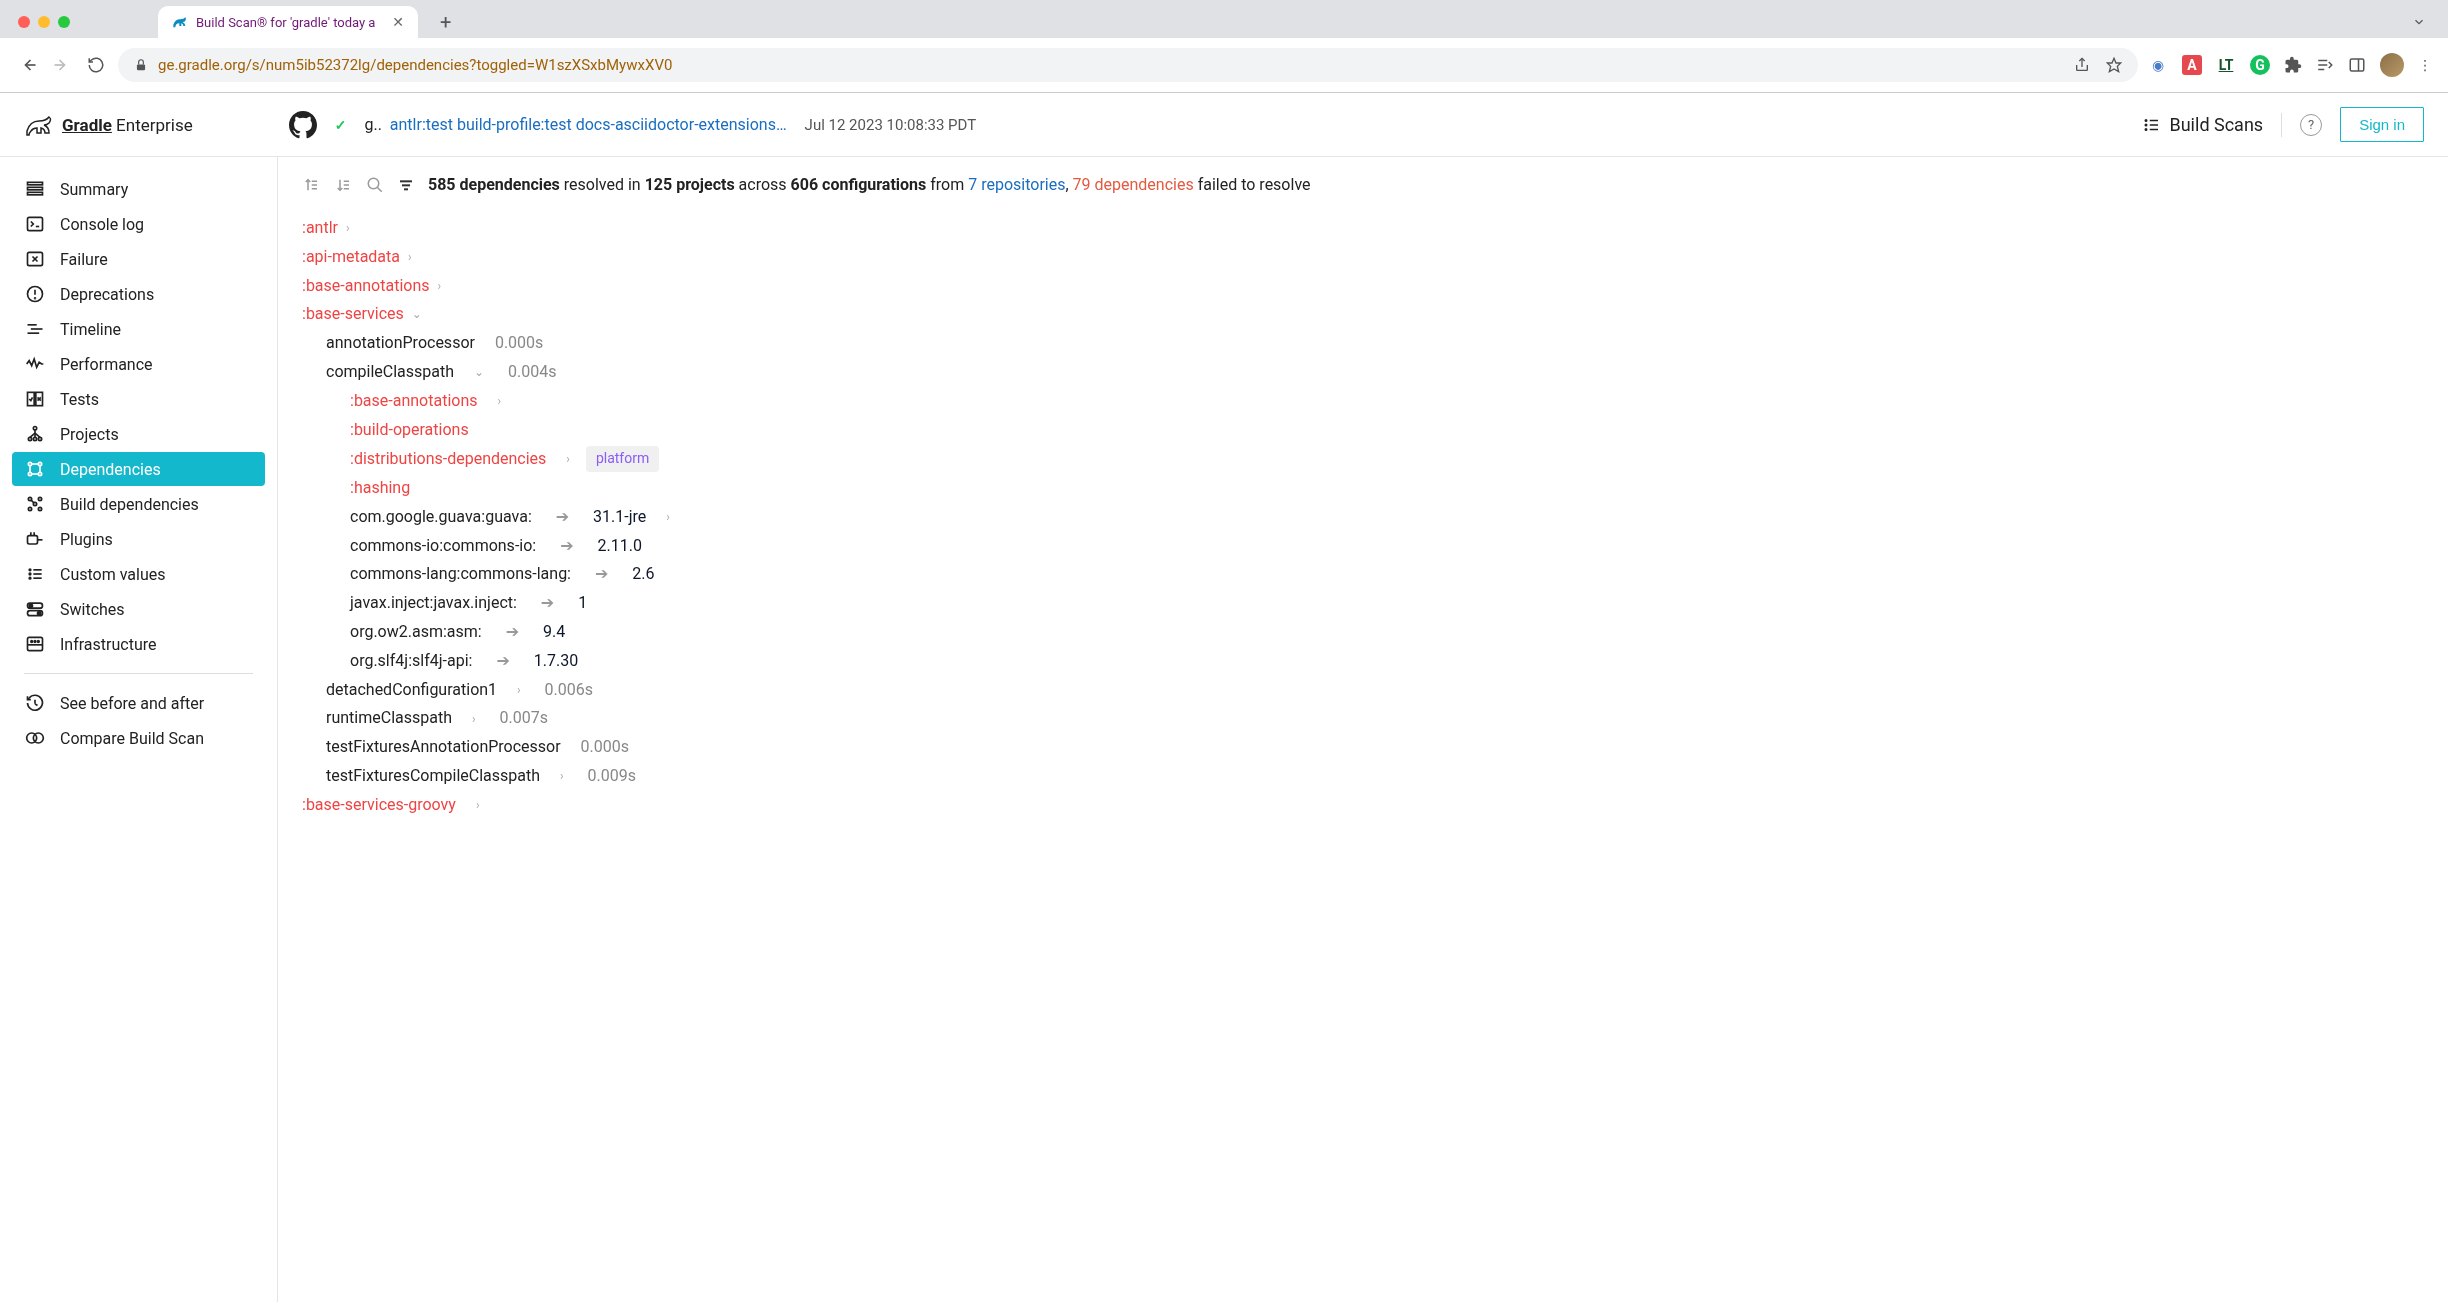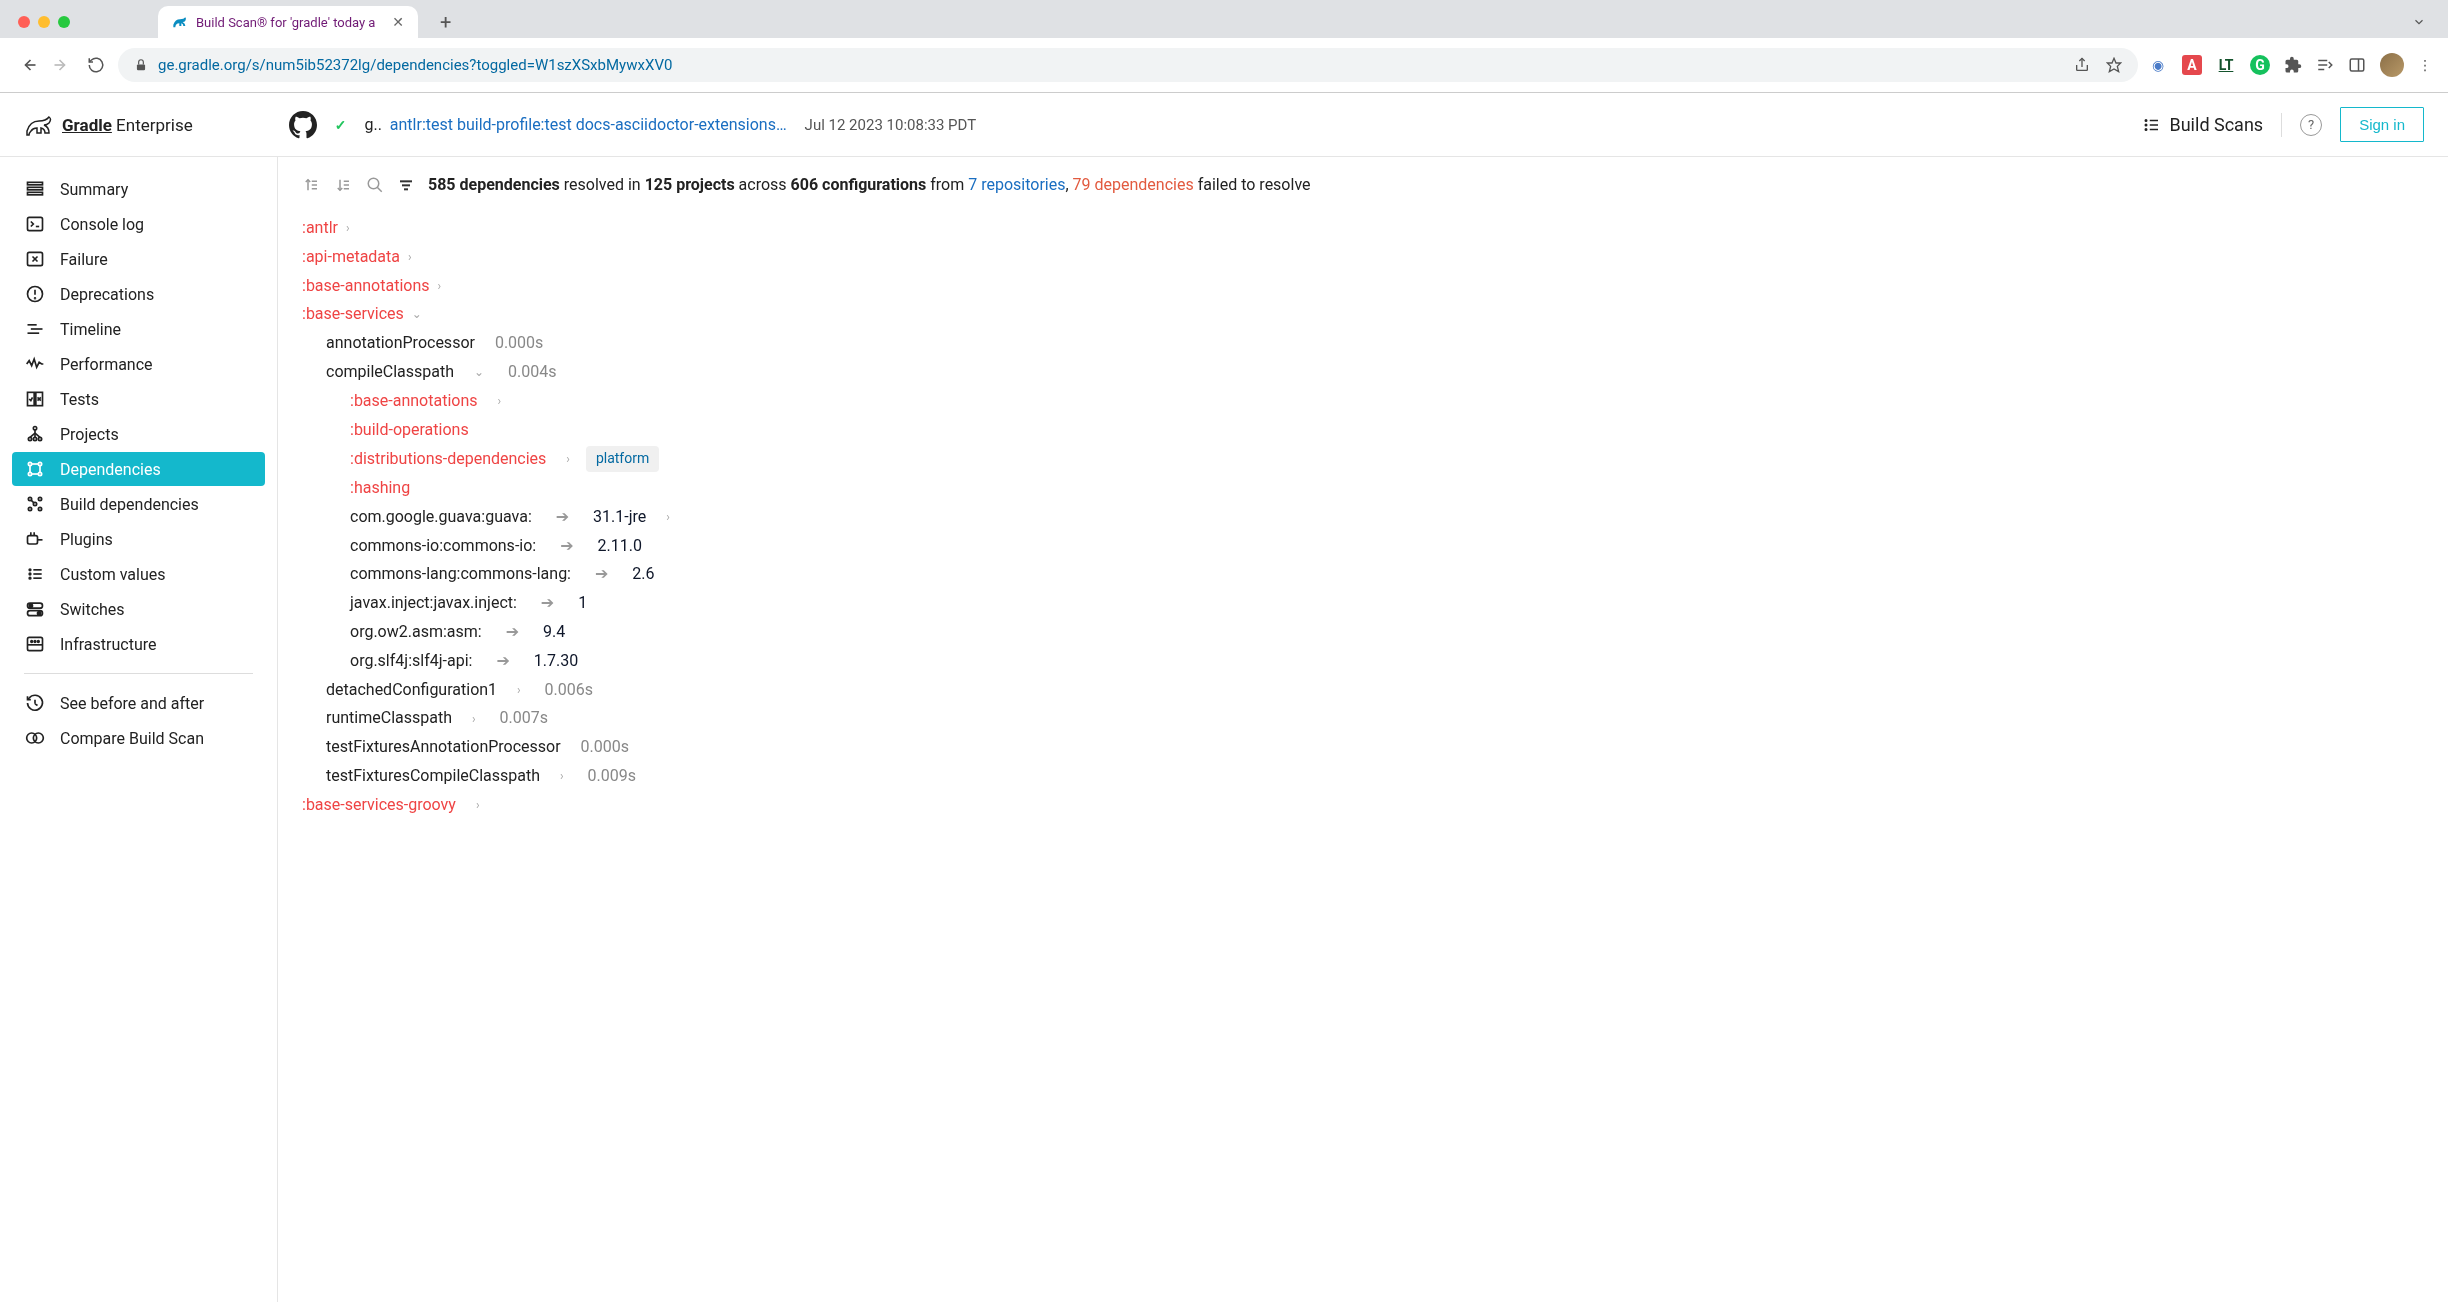--- a/index.html
+++ b/index.html
@@ -18,21 +18,21 @@
 .tab-title { flex: 1; white-space: nowrap; overflow: hidden; text-overflow: ellipsis; font-size: 13px; color: #701a75; }
 .tab-close { color: #666; cursor: pointer; font-size: 14px; }
 .new-tab { color: #555; font-size: 20px; margin-left: 14px; cursor:pointer; }
 .chevron-down-bar { margin-left: auto; margin-right: 12px; color: #555; }
 
 .address-bar { display: flex; align-items: center; padding: 10px 16px; gap: 10px; background: #fff; }
 .nav-btn { color: #555; width: 24px; height: 24px; display: flex; align-items: center; justify-content: center; cursor: pointer; }
 .nav-btn.disabled { color: #bbb; }
 .url-box { flex: 1; display: flex; align-items: center; background: #f1f3f4; border-radius: 20px; padding: 8px 16px; gap: 10px; }
 .lock-icon { color: #555; font-size: 14px; }
-.url-text { flex: 1; font-size: 15px; color: #0369a1; white-space: nowrap; overflow: hidden; }
+.url-text { flex: 1; font-size: 15px; color: #a16207; white-space: nowrap; overflow: hidden; }
 .url-actions { display: flex; gap: 16px; align-items: center; color: #555; }
 .ext-icons { display: flex; gap: 14px; align-items: center; }
 .ext-icon { width: 20px; height: 20px; display: flex; align-items: center; justify-content: center; font-size: 14px; border-radius: 3px; }
 .avatar { width: 24px; height: 24px; border-radius: 50%; background: linear-gradient(135deg,#8b6f47,#b89968); }
 
 
 .app-header { display: flex; align-items: center; padding: 14px 24px; border-bottom: 1px solid #e5e5e5; gap: 18px; }
 .logo { display: flex; align-items: center; gap: 8px; color: #222; font-size: 17px; }
 .logo-mark { width: 30px; height: 24px; display:flex; align-items:center; }
 .logo strong { font-weight: 700; text-decoration: underline; }
@@ -66,21 +66,21 @@
 .summary-fail { color: #e25a3f; }
 
 .tree { font-size: 16px; }
 .tree-row { display: flex; align-items: center; gap: 8px; padding: 2px 0; line-height: 1.55; }
 .tree-label { color: #ef4444; cursor: pointer; }
 .tree-label-dark { color: #222; cursor: pointer; }
 .tree-chevron { color: #aaa; font-size: 12px; }
 .tree-time { color: #888; }
 .tree-children { padding-left: 24px; }
 .arrow-right { color: #999; margin: 0 4px; }
-.badge-platform { background: #f0f0f0; color: #0369a1; border-radius: 4px; padding: 2px 10px; font-size: 14px; margin-left: 8px; }
+.badge-platform { background: #f0f0f0; color: #8b5cf6; border-radius: 4px; padding: 2px 10px; font-size: 14px; margin-left: 8px; }
 .dep-version { color: #0f172a; }
 
 svg { display: block; }
 </style>
 </head>
 <body>
 
 <div class="browser-chrome">
   <div class="tab-bar">
     <div class="traffic-lights">

